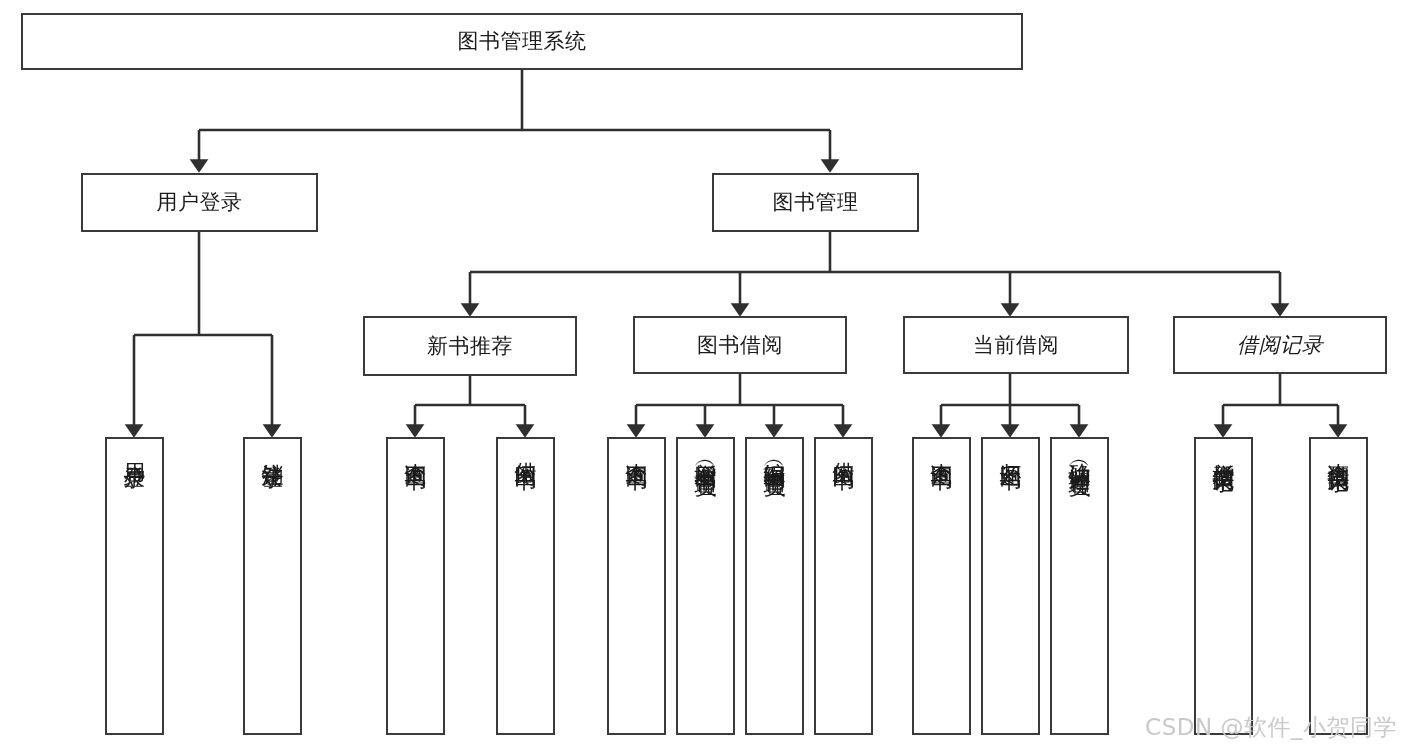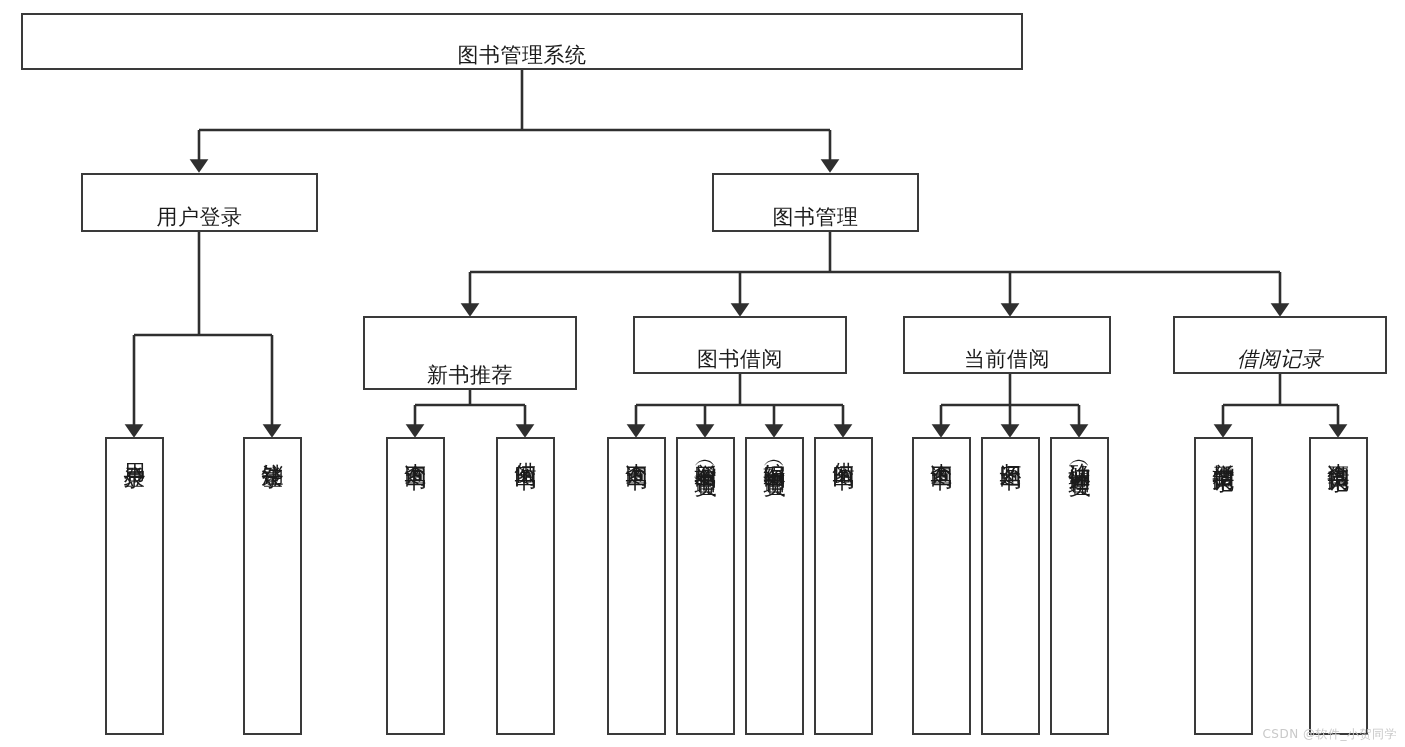--- a/index.html
+++ b/index.html
@@ -25,21 +25,21 @@
     width: 1405px;
     height: 747px;
     pointer-events: none;
   }
   .node {
     position: absolute;
     box-sizing: border-box;
     background: #ffffff;
     border: 2px solid #3a3a3a;
     display: flex;
-    align-items: flex-end;
+    align-items: center;
     justify-content: center;
     color: #1b1b1b;
     z-index: 2;
   }
   .node .lbl {
     display: block;
     text-align: center;
     line-height: 1.18;
     white-space: nowrap;
   }
@@ -55,21 +55,21 @@
     writing-mode: vertical-rl;
     text-orientation: upright;
     font-size: 22px;
     letter-spacing: 2px;
     line-height: 1.0;
   }
   #watermark {
     position: absolute;
     right: 8px;
     bottom: 4px;
-    font-size: 12px;
+    font-size: 23px;
     color: #c9c9c9;
     letter-spacing: 0.5px;
     z-index: 3;
     white-space: nowrap;
   }
 </style>
 </head>
 <body>
 
 <div id="canvas">
@@ -129,29 +129,29 @@
   </div>
 
   <div class="node horiz" style="left:81px; top:173px; width:237px; height:59px;">
     <span class="lbl">用户登录</span>
   </div>
 
   <div class="node horiz" style="left:712px; top:173px; width:207px; height:59px;">
     <span class="lbl">图书管理</span>
   </div>
 
-  <div class="node horiz" style="left:363px; top:316px; width:214px; height:74px;">
+  <div class="node horiz" style="left:363px; top:316px; width:214px; height:60px;">
     <span class="lbl">新书推荐</span>
   </div>
 
   <div class="node horiz" style="left:633px; top:316px; width:214px; height:58px;">
     <span class="lbl">图书借阅</span>
   </div>
 
-  <div class="node horiz" style="left:903px; top:316px; width:208px; height:58px;">
+  <div class="node horiz" style="left:903px; top:316px; width:226px; height:58px;">
     <span class="lbl">当前借阅</span>
   </div>
 
   <div class="node horiz" style="left:1173px; top:316px; width:214px; height:58px;font-style:italic;">
     <span class="lbl">借阅记录</span>
   </div>
 
   <div class="node vert" style="left:105px; top:437px; width:59px; height:298px;">
     <span class="lbl">用户登录</span>
   </div>

